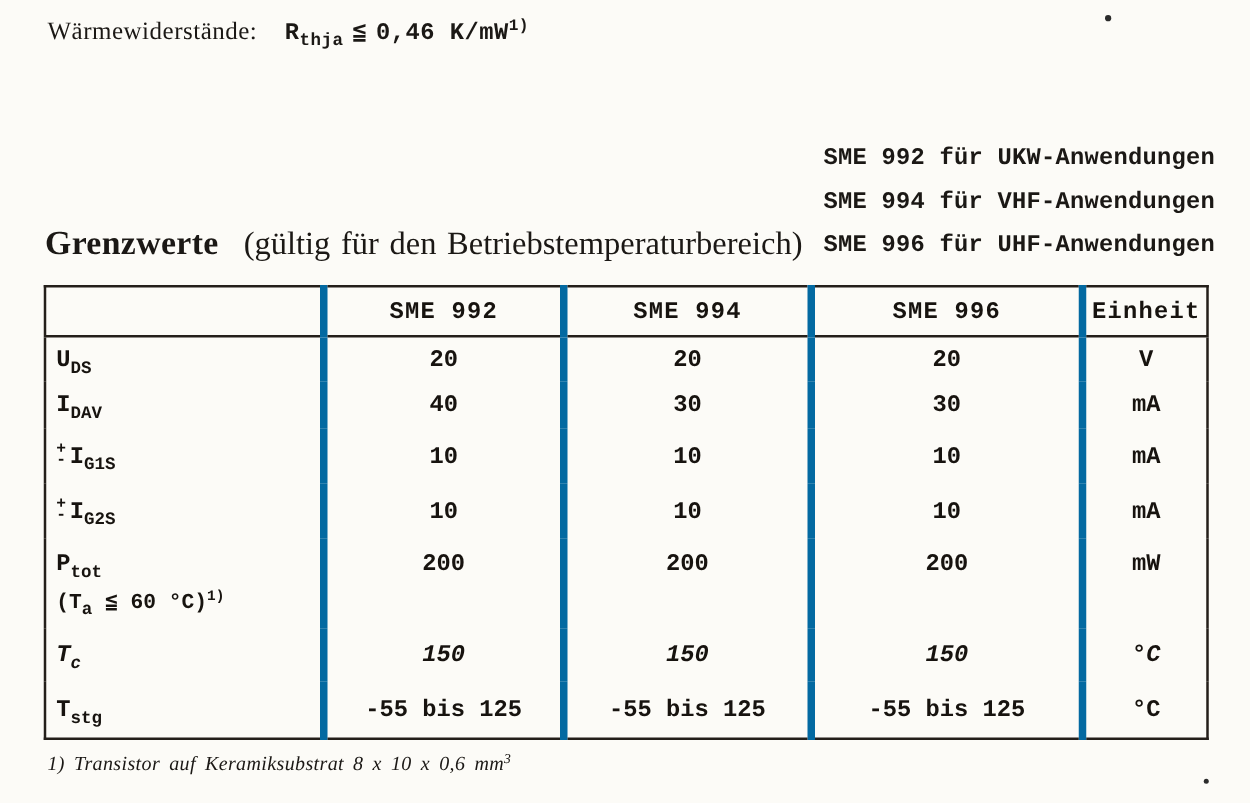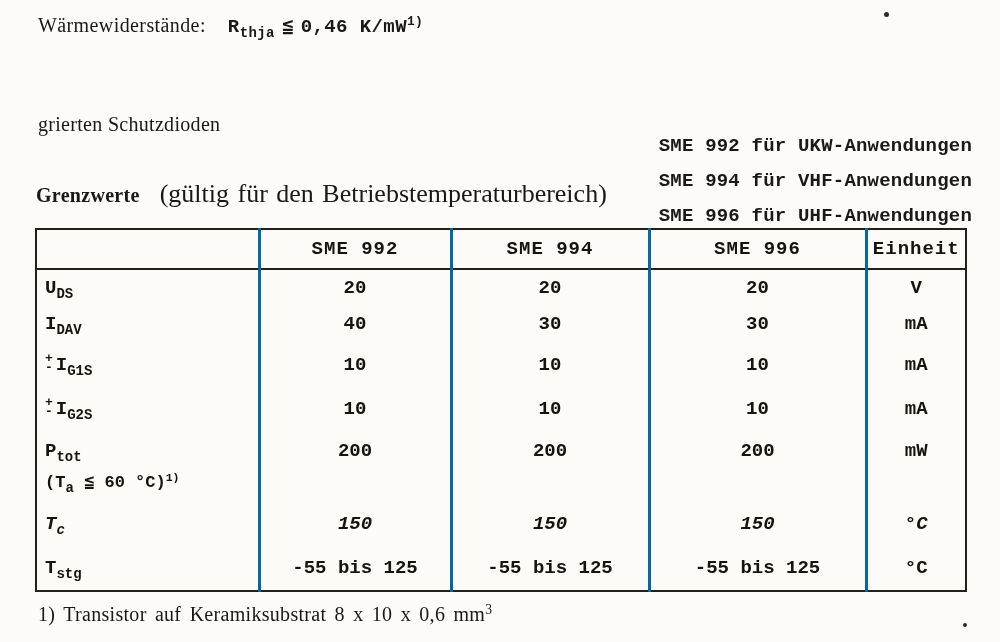--- a/index.html
+++ b/index.html
@@ -21,64 +21,63 @@
   sub { font-size: 0.72em; line-height: 0; vertical-align: -0.38em; }
   sup { font-size: 0.68em; line-height: 0; vertical-align: 0.55em; }
 
   
   .intro1 { position: absolute; top: 78px; left: 38px; width: 934px; font-size: 20px; letter-spacing: 0.3px;
             text-align: justify; text-align-last: justify; word-spacing: 4px; white-space: nowrap; }
   .intro2 { position: absolute; top: 113px; left: 38px; font-size: 20px; letter-spacing: 0.3px; }
 
   
   .types { position: absolute; top: 109px; right: 28px; text-align: right; font-size: 19px;
-           line-height: 35px; font-weight: 600; letter-spacing: 0.2px; margin-top: 20px; }
+           line-height: 35px; font-weight: 600; letter-spacing: 0.2px; }
 
   
   .limits-head { position: absolute; top: 179px; left: 36px; white-space: nowrap; }
-  .limits-title { font-weight: bold; font-size: 20px; letter-spacing: 0.3px; }
+  .limits-title { font-weight: bold; font-size: 27px; letter-spacing: 0.3px; }
   .limits-sub { font-size: 26px; margin-left: 20px; word-spacing: 2px; }
 
   
   .limits { position: absolute; top: 228px; left: 35px; width: 930px; border-collapse: collapse;
             table-layout: fixed; font-size: 19px; font-weight: 600; color: #17130f;
             border: 2px solid #241f1a; }
-  .limits th, .limits td { border-left: 3px solid #0369a1; padding: 0; }
+  .limits th, .limits td { border-left: 6px solid #0369a1; padding: 0; }
   .limits th:first-child, .limits td:first-child { border-left: none; }
   .limits thead th { border-bottom: 2px solid #241f1a; height: 40px; text-align: center;
                      font-weight: 600; letter-spacing: 1px; }
   .limits td { text-align: center; vertical-align: middle; }
   .limits td.param { text-align: left; padding-left: 8px; }
   .sym { font-size: 19px; }
   .psub { font-size: 14px; }
   .r1 { height: 36px; } .r2 { height: 38px; padding-left: 28px; } .r3 { height: 44px; } .r4 { height: 44px; }
   .r5 { height: 72px; } .r6 { height: 42px; font-style: italic; } .r7 { height: 46px; }
   .r5 td { vertical-align: top; padding-top: 9px; font-family: Liberation Mono, monospace; }
   .pnote { font-size: 17px; margin-top: 9px; white-space: nowrap; }
   .pm { display: inline-flex; flex-direction: column; align-items: center; font-size: 13px;
         line-height: 9px; vertical-align: middle; margin-right: 3px; transform: translateY(-2px); }
 
   
-  .footnote { position: absolute; top: 603px; left: 38px; font-size: 20px; letter-spacing: 0.3px; word-spacing: 3px; }
+  .footnote { position: absolute; top: 603px; left: 38px; font-size: 16px; letter-spacing: 0.3px; word-spacing: 3px; font-style: italic; }
 
   
   .speck { position: absolute; background: #2b2b2b; border-radius: 50%; }
   .s1 { left: 884px; top: 12px; width: 5px; height: 5px; }
   .s2 { left: 963px; top: 623px; width: 4px; height: 4px; }
 </style>
 </head>
 <body>
 
 <div class="page">
 
   <div class="thermal">
     <span>Wärmewiderstände:</span><span class="t-formula mono"><span>R</span><sub class="psub">thja</sub><span class="rel">≦</span><span>0,46 K/mW</span><sup>1)</sup></span>
   </div>
 
-  <div class="intro2">grierten Schutzdioden</div>
 
   <div class="types mono">
     <div>SME 992 für UKW-Anwendungen</div>
     <div>SME 994 für VHF-Anwendungen</div>
     <div>SME 996 für UHF-Anwendungen</div>
   </div>
 
   <div class="limits-head">
     <span class="limits-title">Grenzwerte</span><span class="limits-sub">(gültig für den Betriebstemperaturbereich)</span>
   </div>

